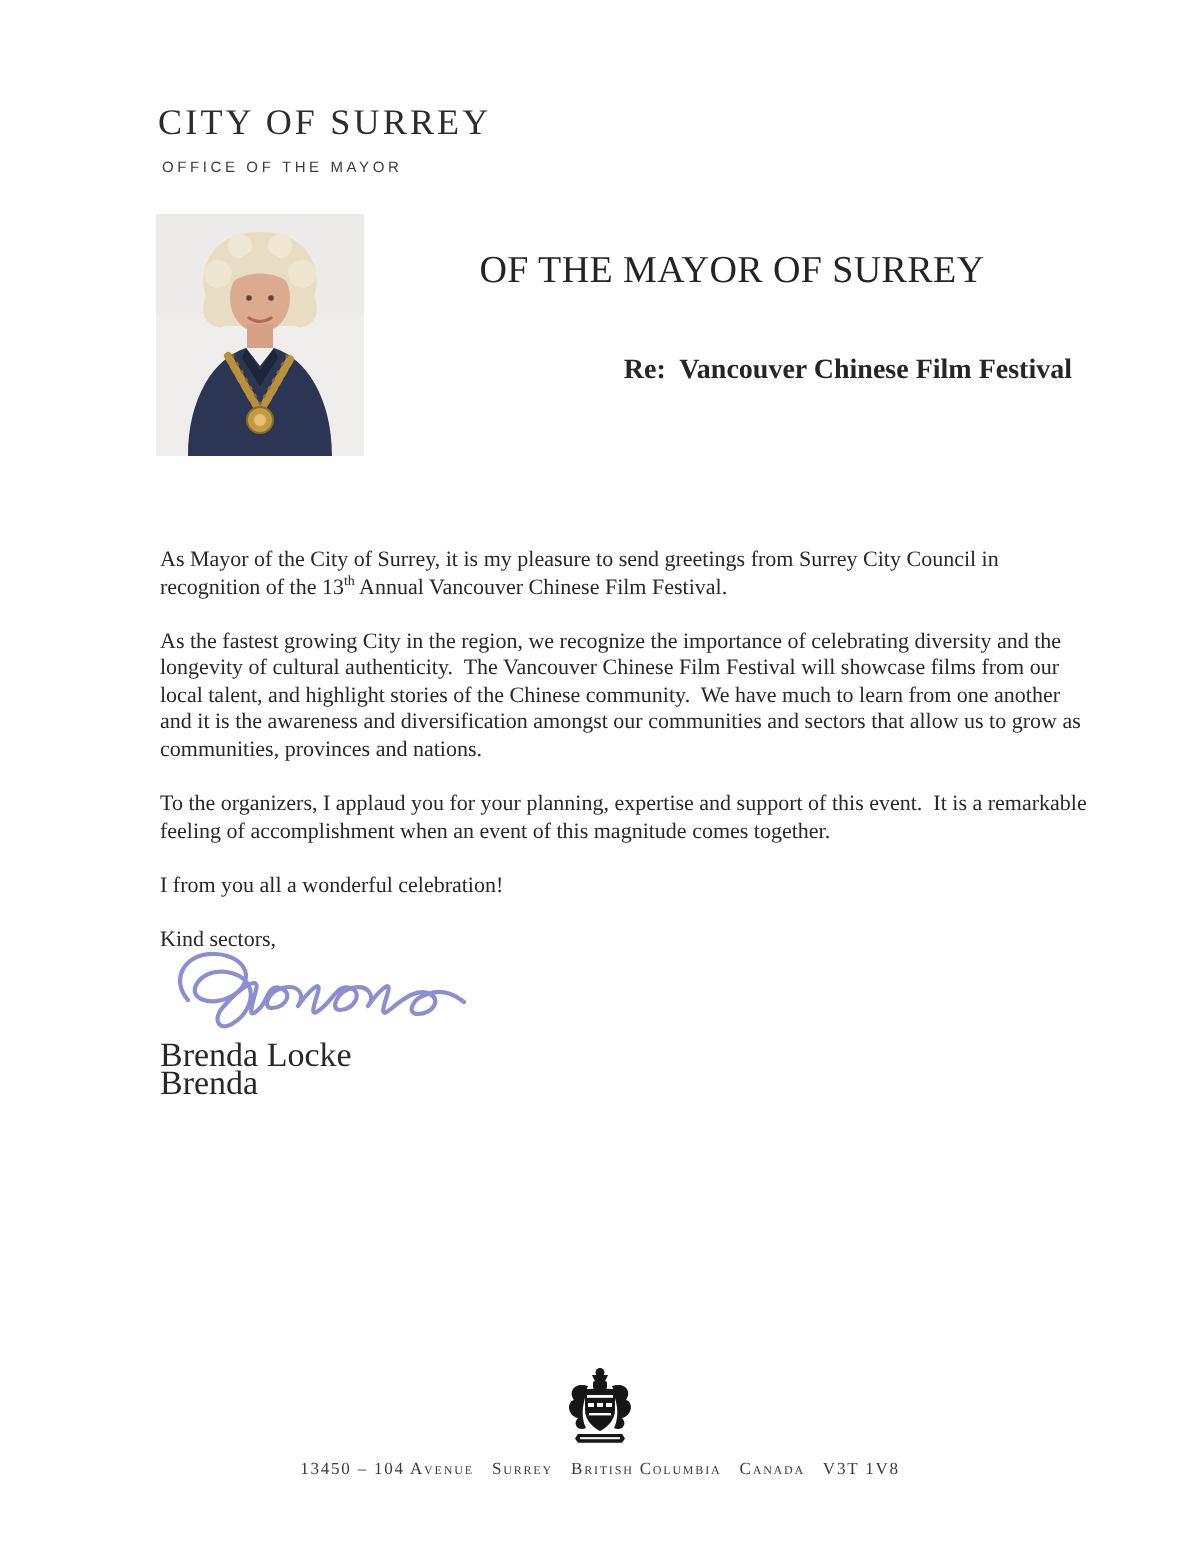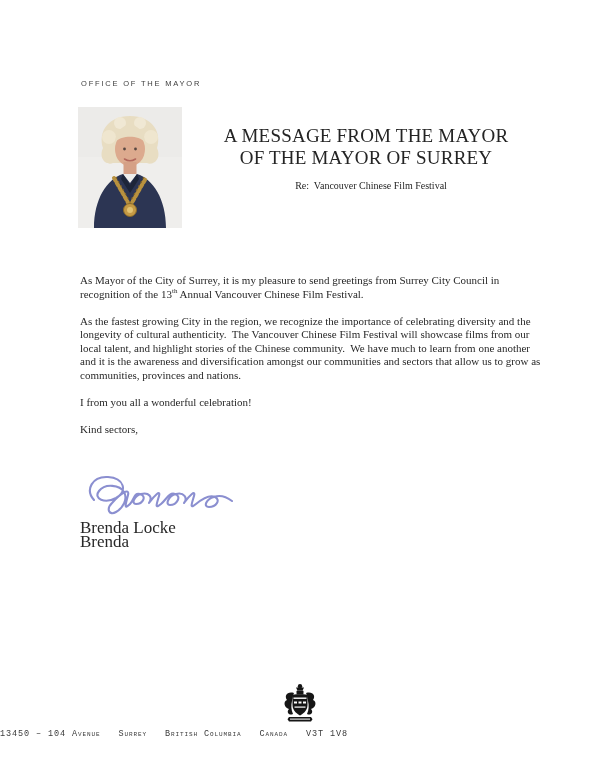--- a/index.html
+++ b/index.html
@@ -31,23 +31,23 @@
   }
   
   .title-block{
     position:absolute;left:196px;top:125px;width:340px;
     text-align:center;
     font-size:19px;line-height:22px;
     color:#242424;letter-spacing:0.2px;
   }
   .subject-block{
     position:absolute;left:206px;top:179px;width:330px;
-    text-align:center;
-    font-weight:normal;
-    font-size:10px;line-height:13.5px;
+    text-align:right;
+    font-weight:bold;
+    font-size:14px;line-height:13.5px;
     color:#262626;
   }
   
   .body-block{
     position:absolute;left:80px;top:262px;width:466px;
     font-size:11px;line-height:13.6px;
     color:#282828;
     margin-top:12px;
   }
   .body-block p{margin:0 0 13.5px 0;}
@@ -61,31 +61,33 @@
     position:absolute;left:80px;top:521px;
     font-size:17px;line-height:13.6px;color:#282828;
   }
   
   .crest{
     position:absolute;left:281px;top:683px;
     width:38px;height:40px;
   }
   .address-line{
     position:absolute;left:0;right:0;top:729px;
-    font-family:Liberation Mono, monospace;
+    text-align:center;
+    font-family:Liberation Serif, serif;
     font-size:8.5px;letter-spacing:0.9px;
     font-variant:small-caps;
     color:#3a3a3a;
   }
 </style>
 </head>
 <body>
 
 <div class="page">
 
+  <div class="org-name">CITY OF SURREY</div>
   <div class="office-label">OFFICE OF THE MAYOR</div>
 
   <div class="portrait">
     <svg width="104" height="121" viewBox="0 0 104 121">
       <rect x="0" y="0" width="104" height="121" fill="#efeeec"></rect>
       <rect x="0" y="0" width="104" height="50" fill="#ecebe9"></rect>
 
       <path d="M52 9 C29 9 20 26 25 41 C20 52 29 59 35 56 L69 56 C75 59 84 52 79 41 C84 26 75 9 52 9 Z" fill="#e8ddc2"></path>
       <circle cx="31" cy="30" r="7" fill="#efe6cf"></circle>
       <circle cx="73" cy="30" r="7" fill="#efe6cf"></circle>
@@ -105,31 +107,31 @@
 
       <path d="M36 71 L52 99 L68 71" stroke="#b8913f" stroke-width="4" fill="none" stroke-dasharray="3.2 2.2" stroke-linecap="round"></path>
       <path d="M38 70 L52 95 L66 70" stroke="#8a6a28" stroke-width="1.2" fill="none" stroke-dasharray="2 2.6"></path>
 
       <circle cx="52" cy="103" r="6.5" fill="#c59a45" stroke="#8a6a28" stroke-width="1"></circle>
       <circle cx="52" cy="103" r="3" fill="#e2c372"></circle>
     </svg>
   </div>
 
   <div class="title-block">
-    <div>A MESSAGE FROM THE MAYOR</div>
     <div>OF THE MAYOR OF SURREY</div>
   </div>
 
   <div class="subject-block">
     <div>Re:&nbsp; Vancouver Chinese Film Festival</div>
   </div>
 
   <div class="body-block">
     <p><span>As Mayor of the City of Surrey, it is my pleasure to send greetings from Surrey City Council in recognition of the 13</span><sup>th</sup><span> Annual Vancouver Chinese Film Festival.</span></p>
     <p>As the fastest growing City in the region, we recognize the importance of celebrating diversity and the longevity of cultural authenticity.&nbsp; The Vancouver Chinese Film Festival will showcase films from our local talent, and highlight stories of the Chinese community.&nbsp; We have much to learn from one another and it is the awareness and diversification amongst our communities and sectors that allow us to grow as communities, provinces and nations.</p>
+    <p>To the organizers, I applaud you for your planning, expertise and support of this event.&nbsp; It is a remarkable feeling of accomplishment when an event of this magnitude comes together.</p>
     <p>I from you all a wonderful celebration!</p>
     <p>Kind sectors,</p>
   </div>
 
   <div class="signature">
     <svg width="152" height="50" viewBox="0 0 152 50">
       <path d="M12 34 C3 24 10 10 26 11 C42 12 46 25 34 32 C23 38 11 33 17 25 C23 17 38 19 42 26 C46 33 41 42 34 46 C27 50 24 43 30 37 C38 28 48 21 46 29 C44 37 41 45 48 38 C52 34 52 26 58 28 C65 30 61 38 54 38 C49 38 52 30 59 28 C67 26 71 31 67 37 C72 30 79 23 77 30 C75 37 72 44 79 38 C85 33 87 26 93 28 C100 30 95 39 88 39 C83 39 86 30 94 28 C102 26 106 32 102 37 C107 30 114 23 112 30 C110 37 107 44 114 38 C120 33 127 28 133 31 C139 34 134 41 127 41 C121 41 124 33 132 31 C140 28 146 32 150 35" fill="none" stroke="#8b8fd0" stroke-width="2.1" stroke-linecap="round" stroke-linejoin="round"></path>
     </svg>
   </div>
 

